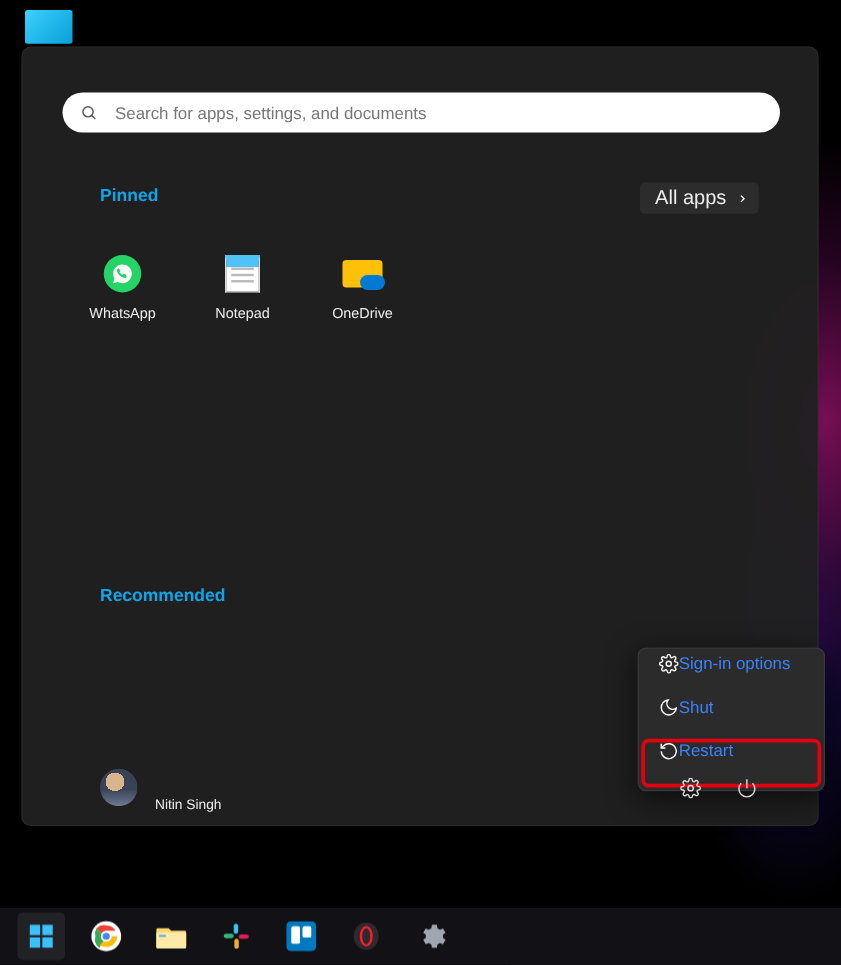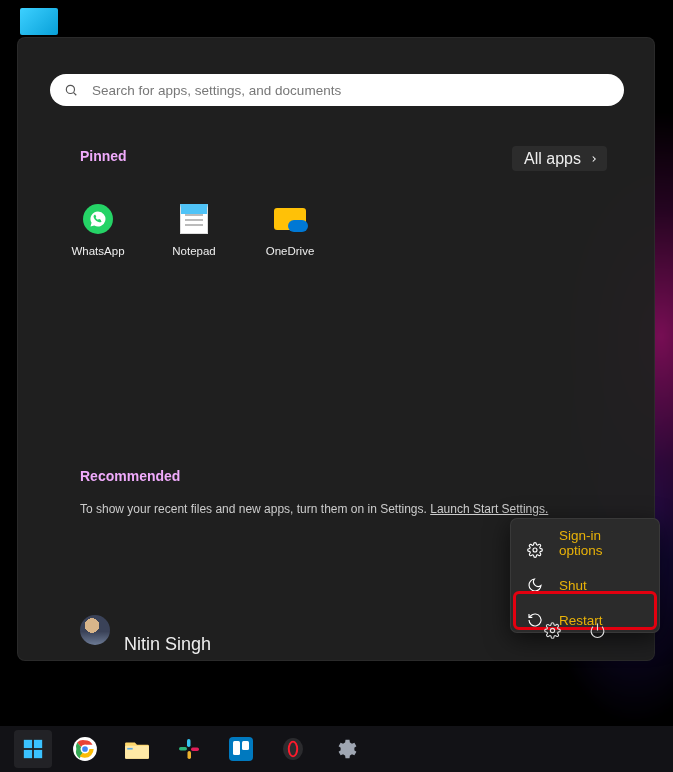--- a/index.html
+++ b/index.html
@@ -67,21 +67,21 @@
       flex: 1;
       font-size: 13.5px;
       color: #333;
       background: transparent;
     }
     .search-bar input::placeholder { color: #777; }
     .section-title {
       position: absolute;
       font-size: 14px;
       font-weight: 600;
-      color: #f0abfc;
+      color: #0ea5e9;
     }
     .pinned-title { left: 62px; top: 110px; }
     .allapps-btn {
       position: absolute;
       right: 47px;
       top: 108px;
       height: 25px;
       background: rgba(255,255,255,0.06);
       border-radius: 4px;
       display: flex;
@@ -137,27 +137,27 @@
       top: 480px;
       width: 150px;
       background: #2b2b2b;
       border: 1px solid rgba(255,255,255,0.07);
       border-radius: 7px;
       padding: 4px;
       box-shadow: 0 6px 24px rgba(0,0,0,0.6);
     }
     .pm-item {
       display: flex;
-      align-items: flex-end;
-      gap: 16px;
+      align-items: flex-start;
+      gap: 0;
       height: 35px;
       padding: 0 12px;
       border-radius: 4px;
       font-size: 13.5px;
-      color: #eab308;
+      color: #3b82f6;
       cursor: pointer;
     }
     .pm-item.hl {
       outline: 3px solid #e3000f;
       outline-offset: -1px;
     }
     .pm-item svg { flex-shrink: 0; }
     .footer {
       position: absolute;
       left: 0; right: 0; bottom: 0;
@@ -166,21 +166,21 @@
       align-items: center;
       justify-content: space-between;
       padding: 0 48px 0 62px;
     }
     .user-block { display: flex; align-items: center; gap: 14px; cursor:pointer;}
     .avatar {
       width: 30px; height: 30px; border-radius: 50%;
       background: radial-gradient(circle at 40% 35%, #d8b58a 0 28%, transparent 28%),
                   linear-gradient(180deg,#3a4258 55%,#6c7a94 100%);
     }
-    .user-name { font-size: 18px; color: #eee; margin-top: 28px; }
+    .user-name { font-size: 11px; color: #eee; margin-top: 28px; }
     .footer-icons { display: flex; gap: 28px; align-items:center; }
     .footer-icons .ic { cursor:pointer; color:#ddd; display:flex; }
     .taskbar {
       position: absolute;
       left: 0; right: 0; bottom: 0;
       height: 46px;
       background: rgba(20,20,25,0.88);
       backdrop-filter: blur(4px);
       display: flex;
       align-items: center;
@@ -247,23 +247,20 @@
     </div>
     <div class="pinned-item">
       <div class="pinned-icon">
           <div class="ic-onedrive"></div>
         </div>
       <div class="pinned-label">OneDrive</div>
     </div>
   </div>
 
   <div class="section-title rec-title">Recommended</div>
-  <div class="rec-text">
-    <span>To show your recent files and new apps, turn them on in Settings. </span><a>Launch Start Settings.</a>
-  </div>
 
   <div class="power-menu">
     <div class="pm-item">
       <svg width="16" height="16" viewBox="0 0 24 24" fill="none" stroke="#fff" stroke-width="1.7">
           <circle cx="12" cy="12" r="3"></circle>
           <path d="M19.4 15a1.7 1.7 0 0 0 .3 1.8l.1.1a2 2 0 1 1-2.8 2.8l-.1-.1a1.7 1.7 0 0 0-1.8-.3 1.7 1.7 0 0 0-1 1.5V21a2 2 0 0 1-4 0v-.1a1.7 1.7 0 0 0-1-1.5 1.7 1.7 0 0 0-1.8.3l-.1.1a2 2 0 1 1-2.8-2.8l.1-.1a1.7 1.7 0 0 0 .3-1.8 1.7 1.7 0 0 0-1.5-1H3a2 2 0 0 1 0-4h.1a1.7 1.7 0 0 0 1.5-1 1.7 1.7 0 0 0-.3-1.8l-.1-.1a2 2 0 1 1 2.8-2.8l.1.1a1.7 1.7 0 0 0 1.8.3H9a1.7 1.7 0 0 0 1-1.5V3a2 2 0 0 1 4 0v.1a1.7 1.7 0 0 0 1 1.5 1.7 1.7 0 0 0 1.8-.3l.1-.1a2 2 0 1 1 2.8 2.8l-.1.1a1.7 1.7 0 0 0-.3 1.8V9a1.7 1.7 0 0 0 1.5 1H21a2 2 0 0 1 0 4h-.1a1.7 1.7 0 0 0-1.5 1z"></path>
         </svg>
       <span>Sign-in options</span>
     </div>
     <div class="pm-item">

